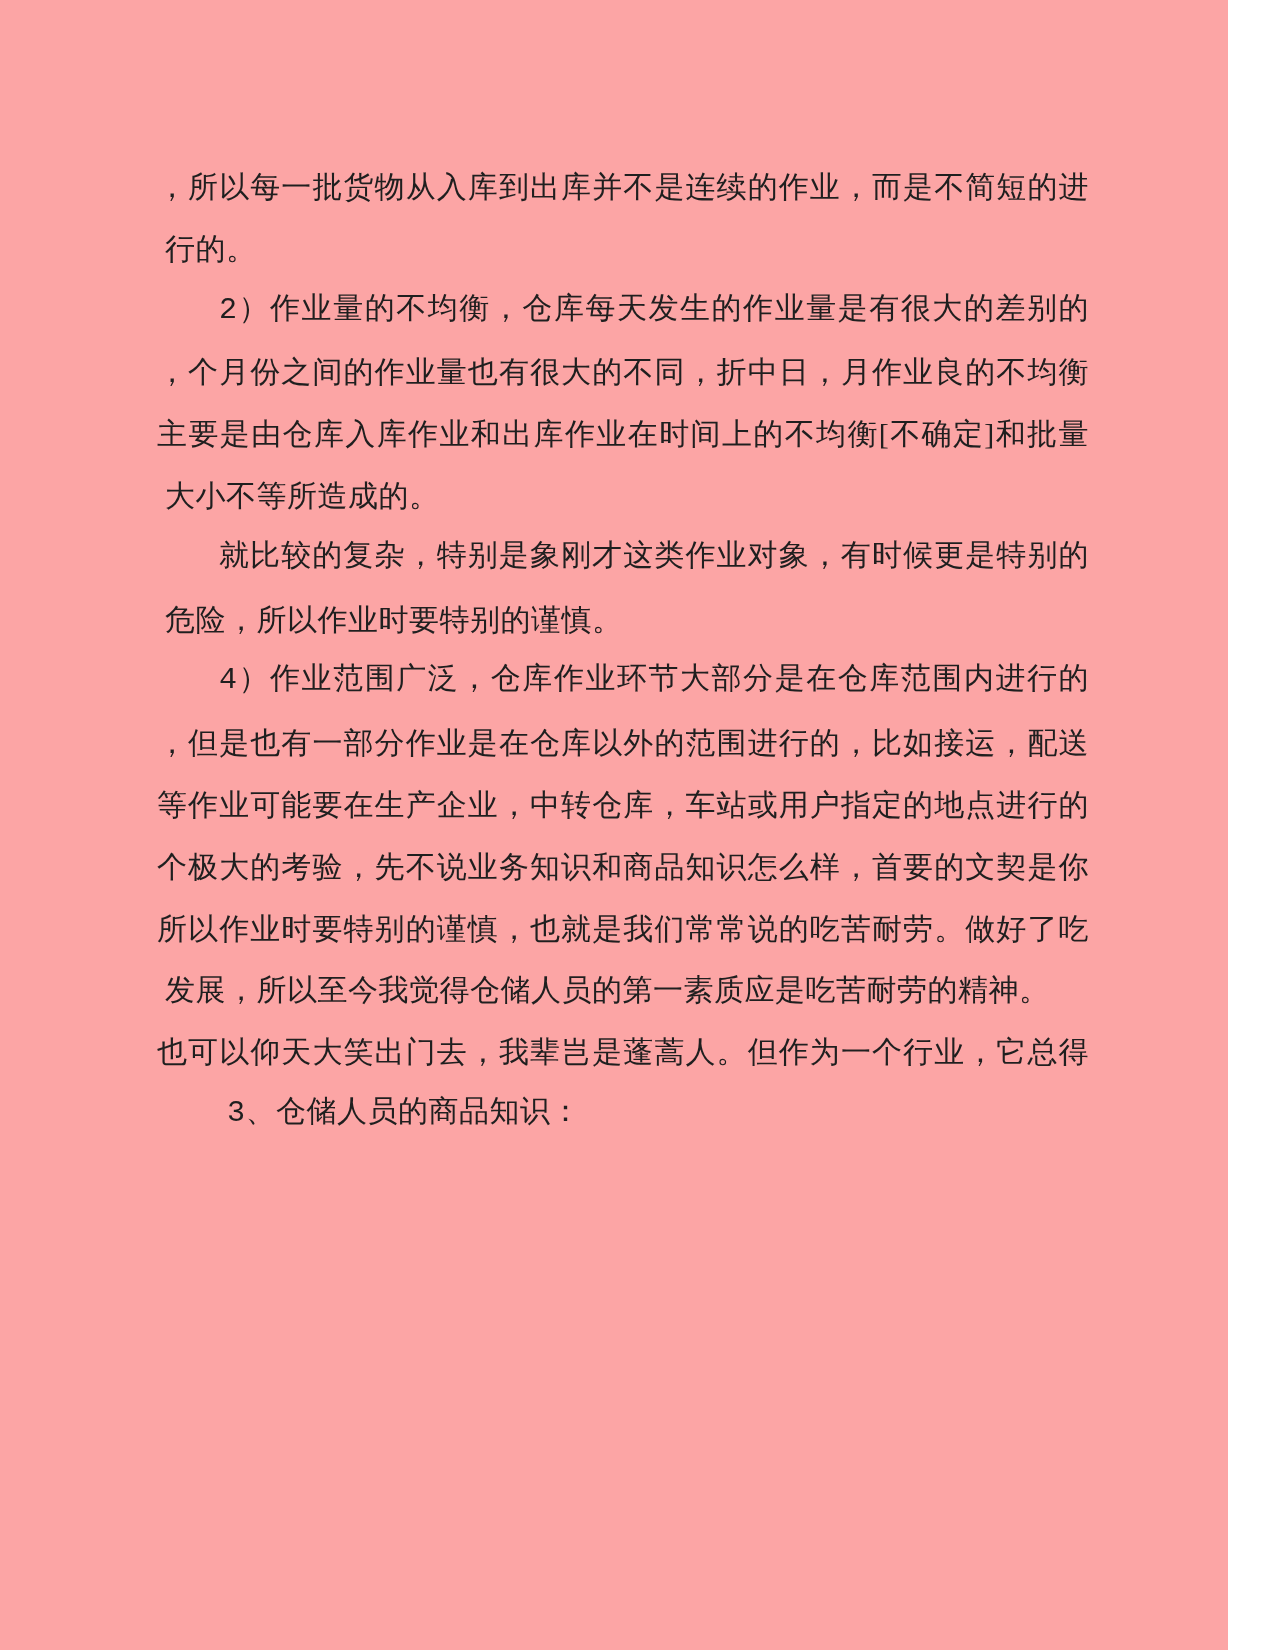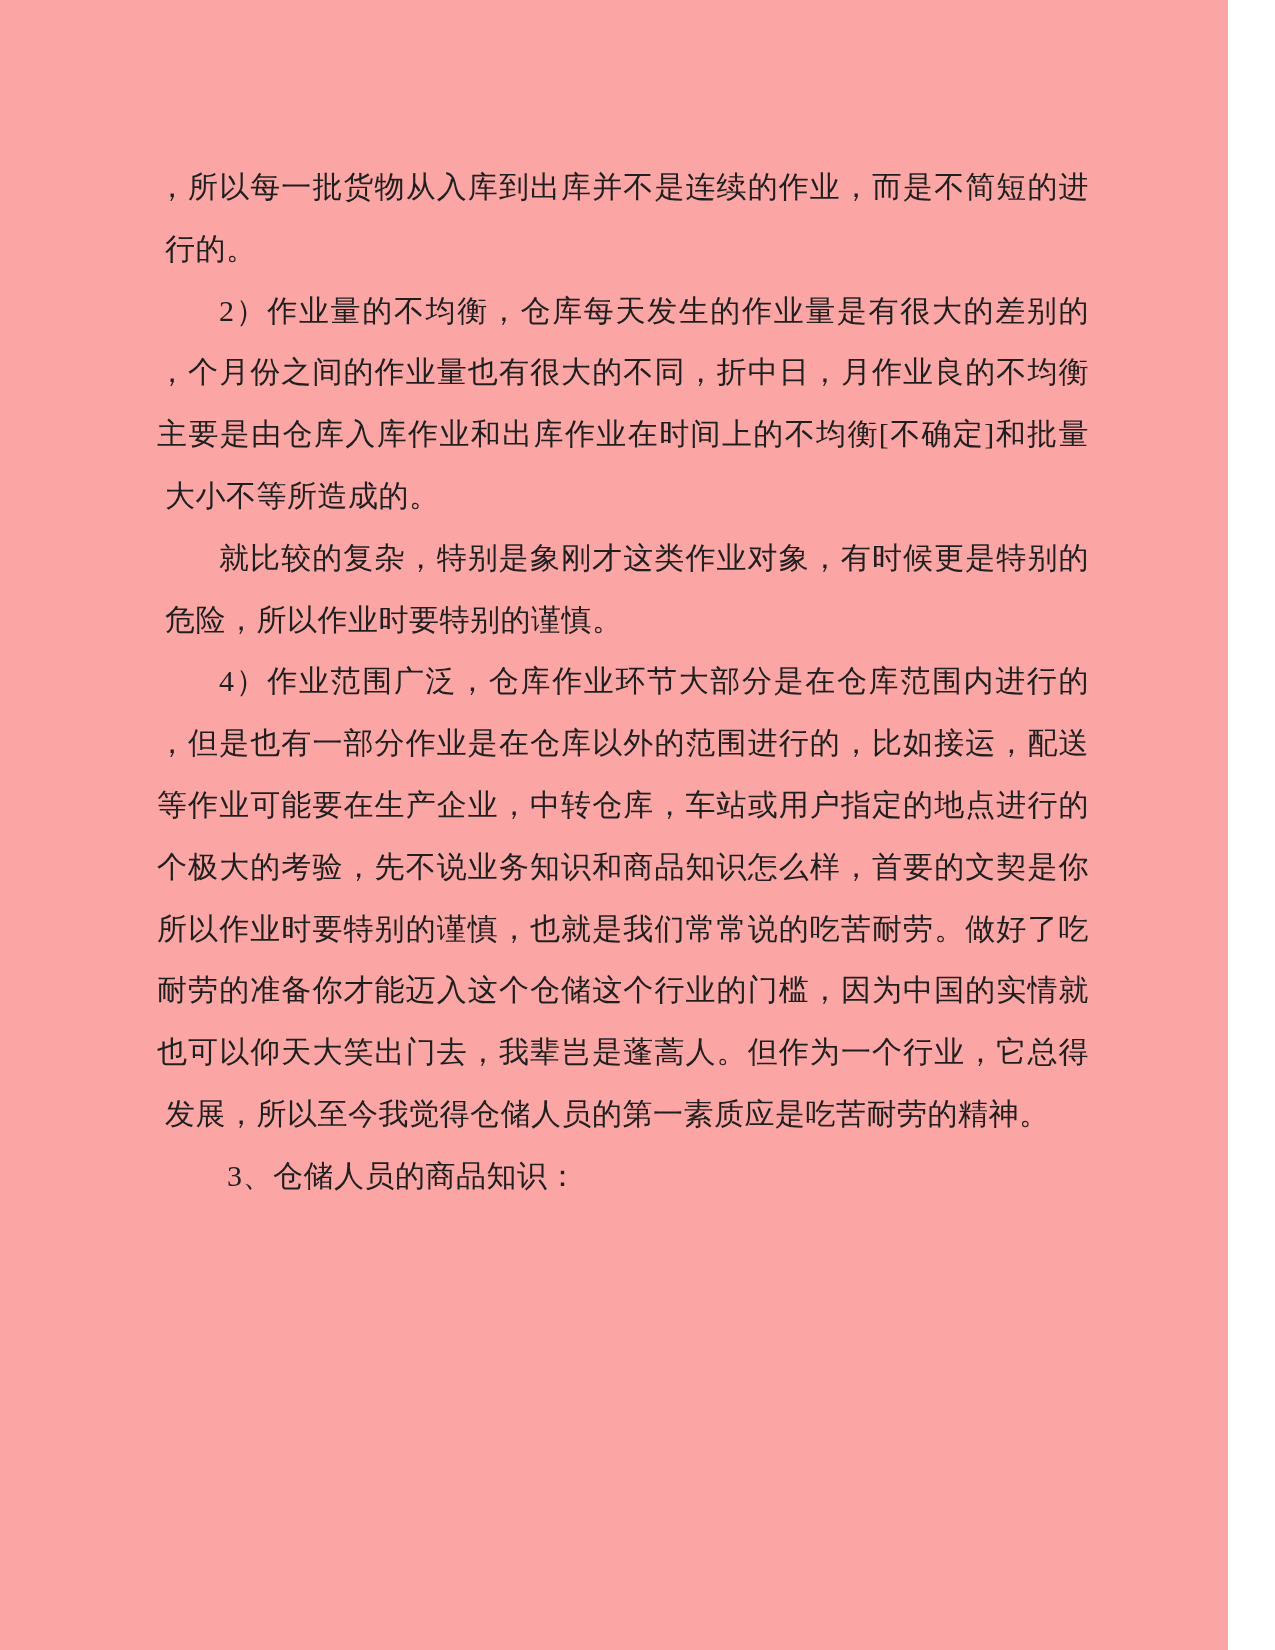--- a/index.html
+++ b/index.html
@@ -32,38 +32,38 @@
     text-align-last: justify;
     -moz-text-align-last: justify;
   }
   .line.plast {
     text-align-last: left;
     margin-left: 8px;
     -moz-text-align-last: left;
   }
   .line.indent {
     text-indent: 62px;
+    font-family: Liberation Mono, monospace;
   }
 </style>
 </head>
 <body>
 
 <div class="page">
   <div class="doc">
     <div class="line">，所以每一批货物从入库到出库并不是连续的作业，而是不简短的进</div>
     <div class="line plast">行的。</div>
     <div class="line indent">2）作业量的不均衡，仓库每天发生的作业量是有很大的差别的</div>
     <div class="line">，个月份之间的作业量也有很大的不同，折中日，月作业良的不均衡</div>
     <div class="line">主要是由仓库入库作业和出库作业在时间上的不均衡[不确定]和批量的</div>
     <div class="line plast">大小不等所造成的。</div>
     <div class="line indent">就比较的复杂，特别是象刚才这类作业对象，有时候更是特别的</div>
     <div class="line plast">危险，所以作业时要特别的谨慎。</div>
     <div class="line indent">4）作业范围广泛，仓库作业环节大部分是在仓库范围内进行的</div>
     <div class="line">，但是也有一部分作业是在仓库以外的范围进行的，比如接运，配送</div>
     <div class="line">等作业可能要在生产企业，中转仓库，车站或用户指定的地点进行的</div>
     <div class="line">个极大的考验，先不说业务知识和商品知识怎么样，首要的文契是你</div>
     <div class="line">所以作业时要特别的谨慎，也就是我们常常说的吃苦耐劳。做好了吃苦</div>
-    <div class="line">耐劳的准备你才能迈入这个仓储这个行业的门槛，因为中国的实情就</div>
+    <div class="line plast">发展，所以至今我觉得仓储人员的第一素质应是吃苦耐劳的精神。</div>
     <div class="line">也可以仰天大笑出门去，我辈岂是蓬蒿人。但作为一个行业，它总得</div>
-    <div class="line plast">发展，所以至今我觉得仓储人员的第一素质应是吃苦耐劳的精神。</div>
     <div class="line indent plast">3、仓储人员的商品知识：</div>
   </div>
 </div>
 
 </body></html>

